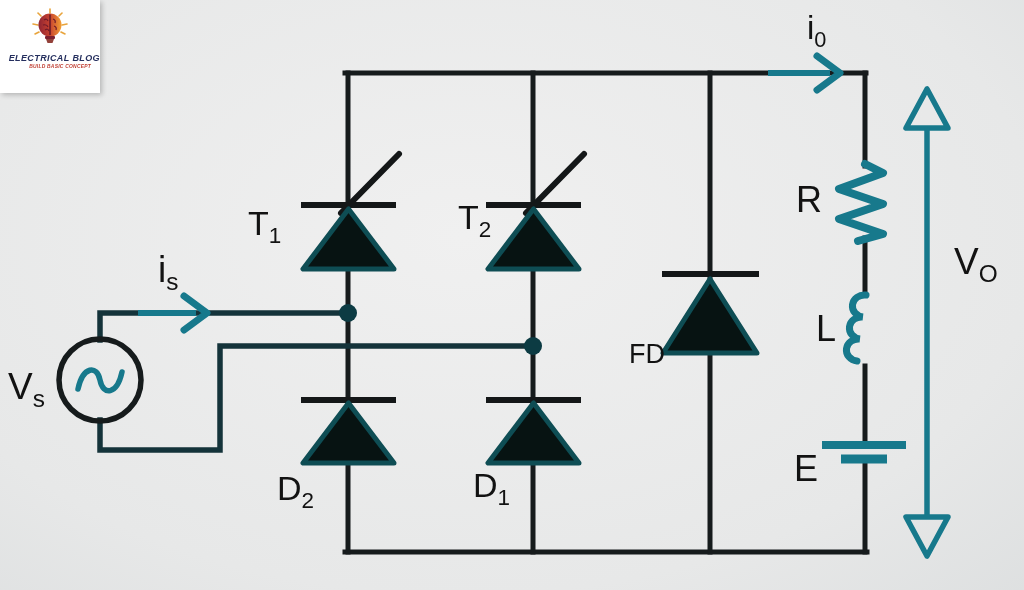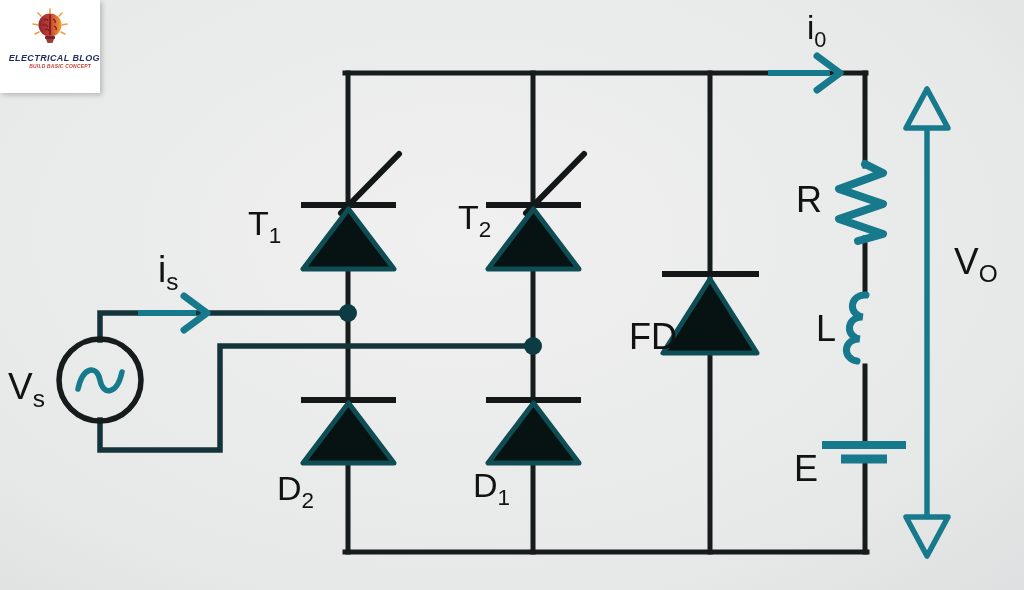--- a/index.html
+++ b/index.html
@@ -153,21 +153,21 @@
   </div>
 
   <div class="lbl" style="left:277px;top:471px;">
     <span>D</span><span class="sub">2</span>
   </div>
 
   <div class="lbl" style="left:473px;top:468px;">
     <span>D</span><span class="sub">1</span>
   </div>
 
-  <div class="lbl" style="left:629px;top:319px;font-size:36px;">
+  <div class="lbl" style="left:629px;top:341px;font-size:27px;">
     <span>FD</span><span class="sub"></span>
   </div>
 
   <div class="lbl" style="left:796px;top:182px;font-size:36px;">
     <span>R</span><span class="sub"></span>
   </div>
 
   <div class="lbl" style="left:816px;top:311px;font-size:36px;">
     <span>L</span><span class="sub"></span>
   </div>

